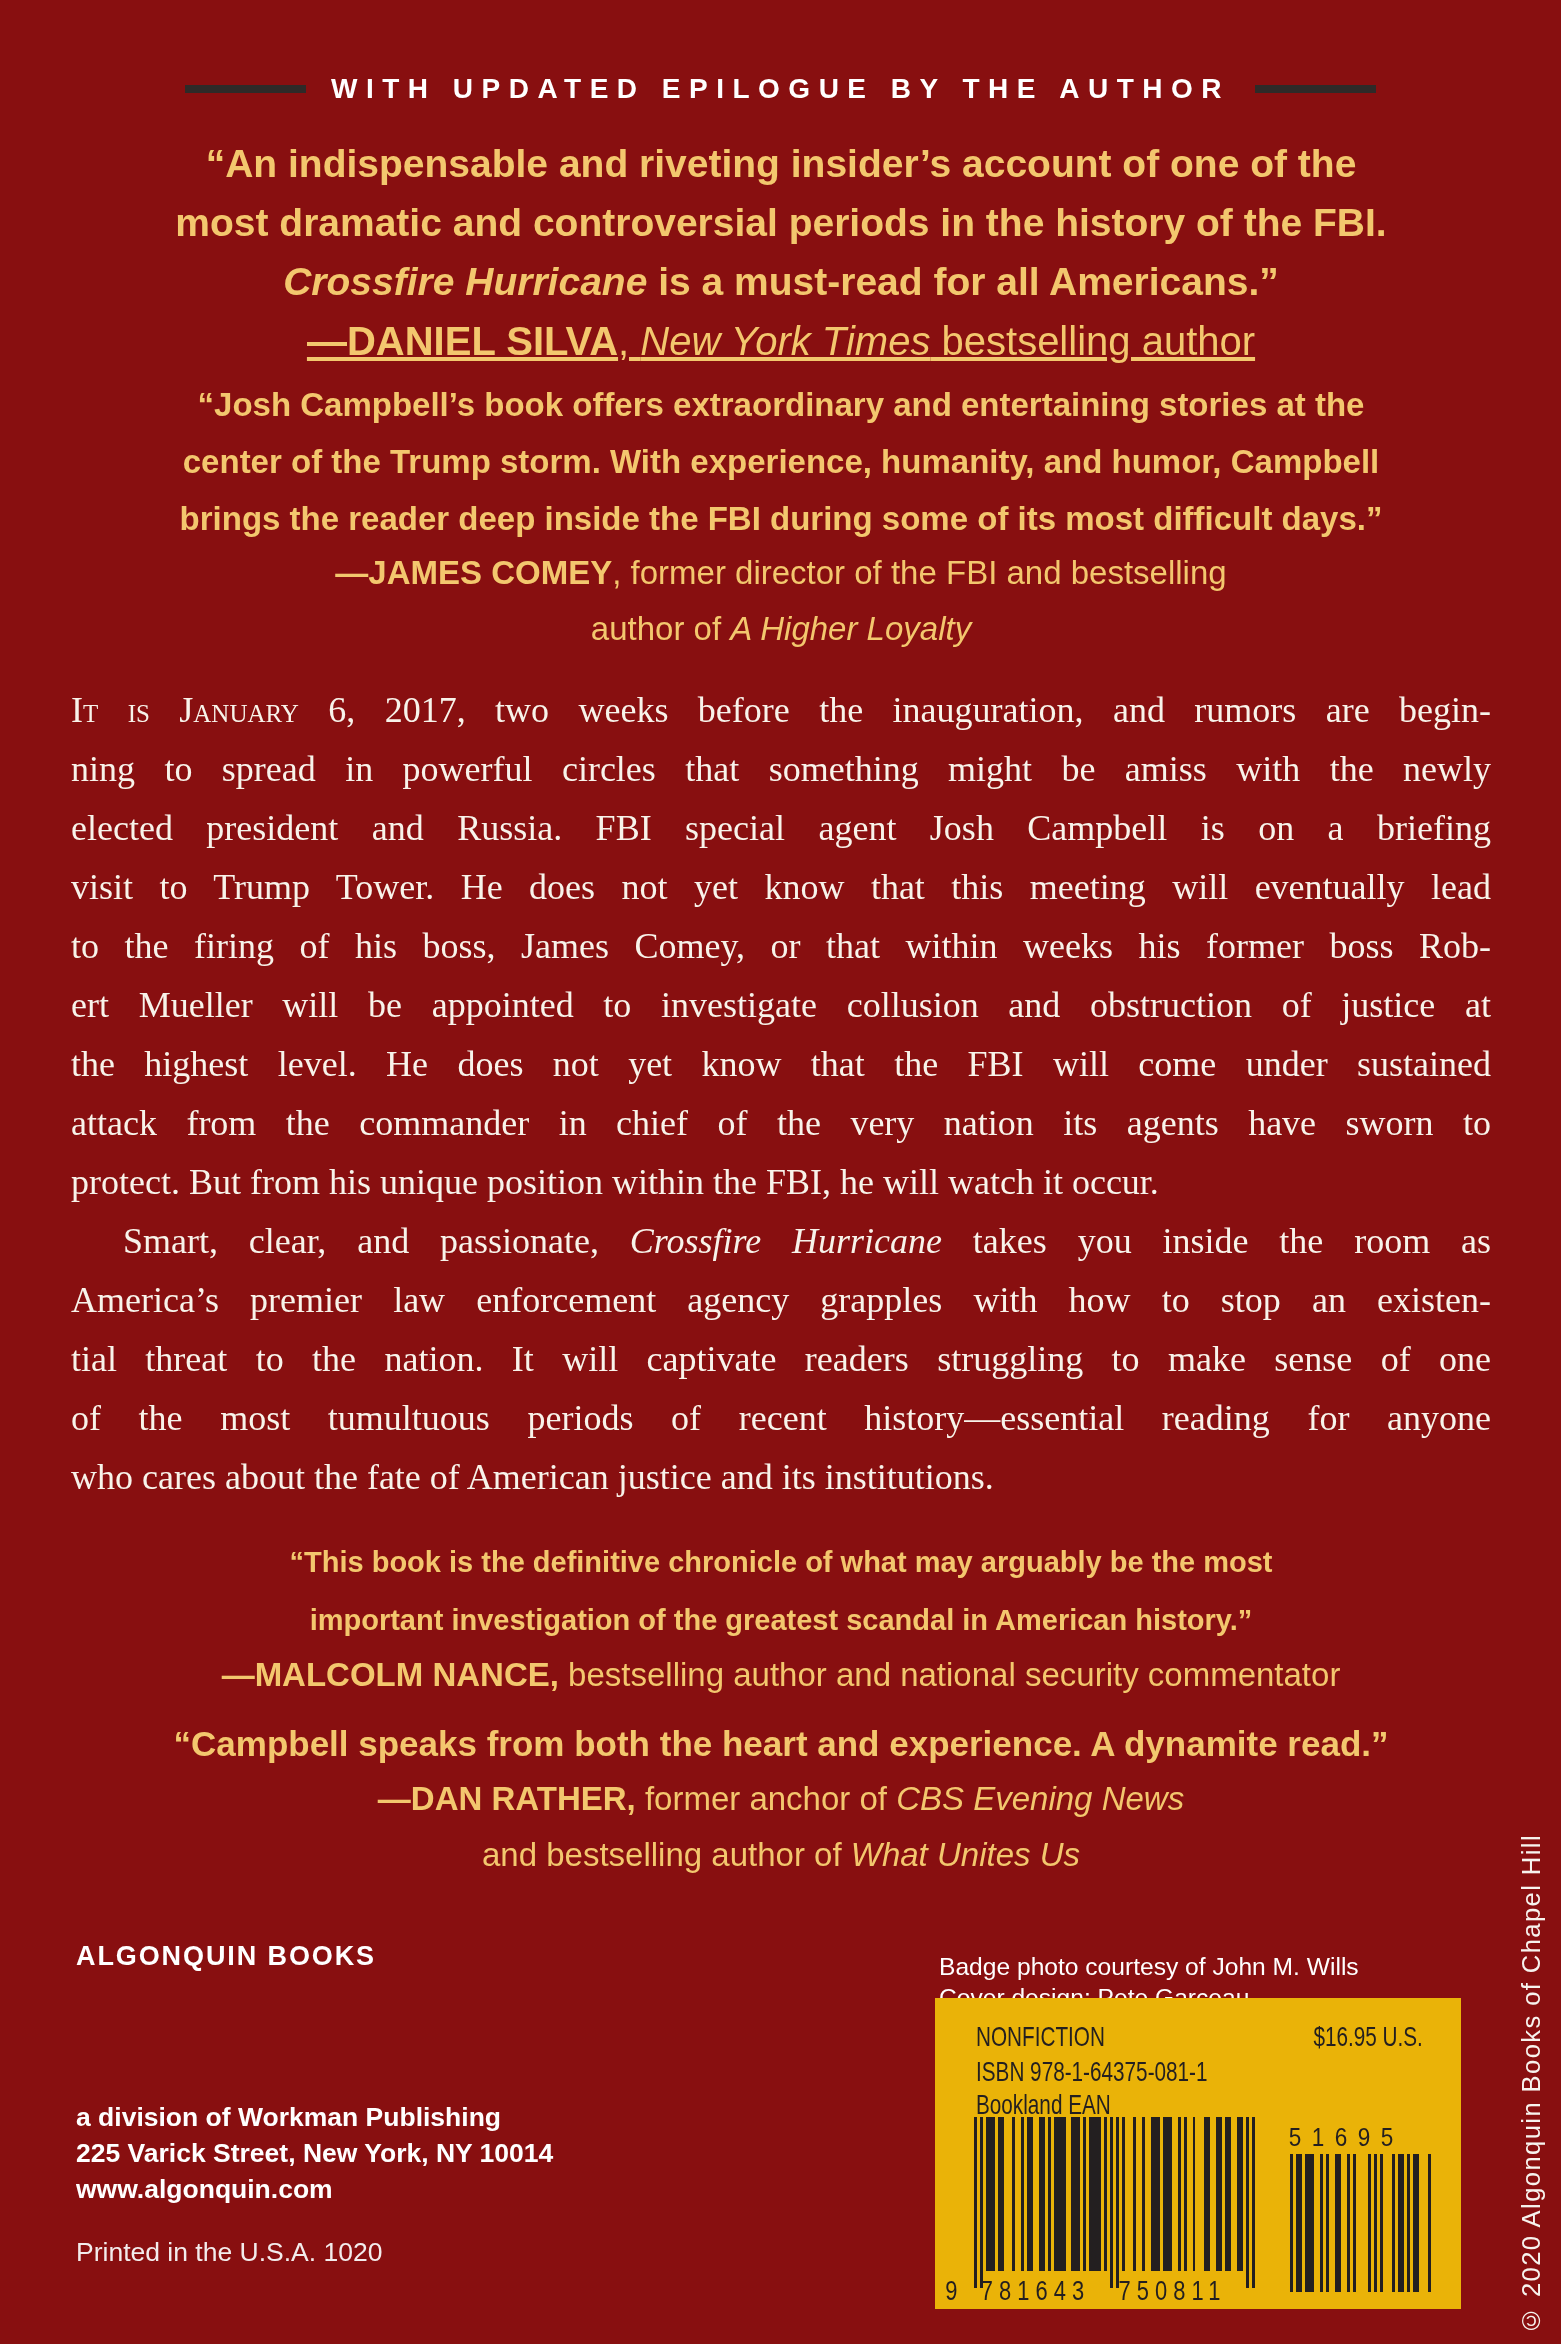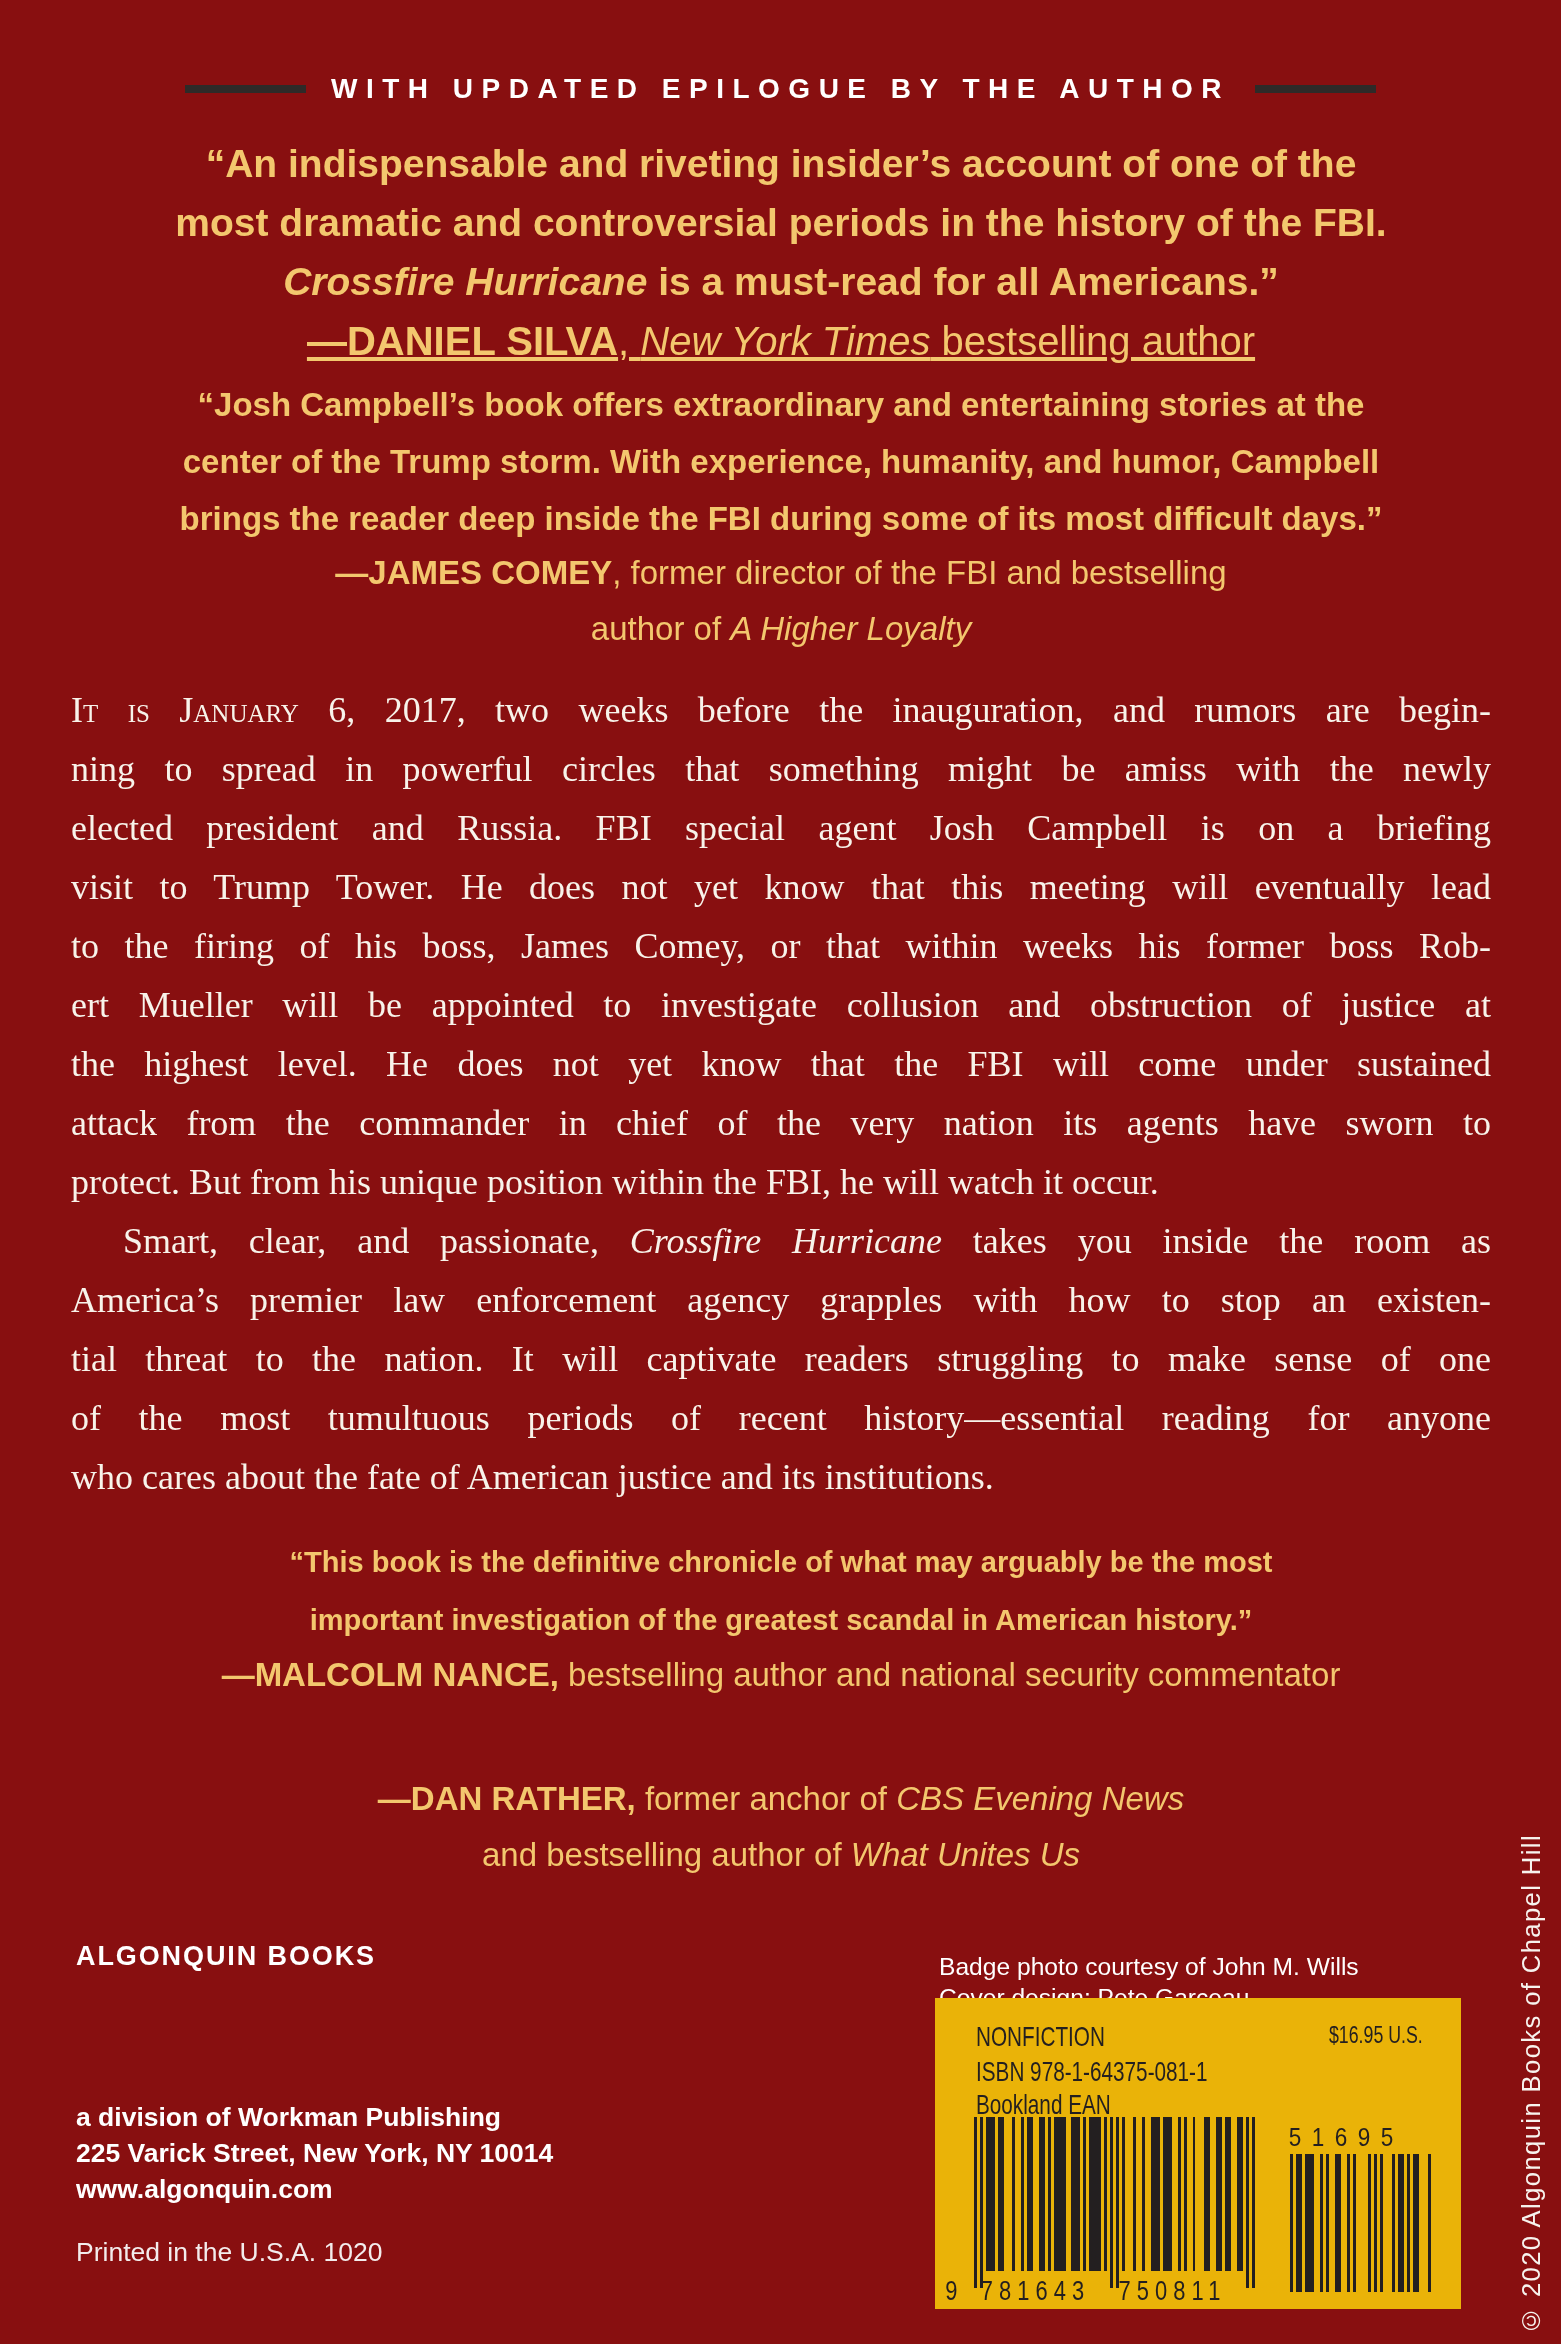--- a/index.html
+++ b/index.html
@@ -39,21 +39,21 @@
   .bodytext .tline.ind{text-indent:52px;}
   .sc{font-variant:small-caps;}
   
   .credits{position:absolute;left:939px;top:1932px;color:#FFFFFF;font-size:24.6px;line-height:31px;margin-top:19px;}
   .credits .tline{text-align:left;}
   
   .bcbox{position:absolute;left:935px;top:1998px;width:526px;height:311px;background:#eab308;color:#231F20;}
   .bcbox .cond{display:inline-block;transform:scaleX(.74);transform-origin:0 50%;white-space:nowrap;}
   .bcbox .cond.right{transform-origin:100% 50%;}
   .bx-cat{position:absolute;left:41px;top:23px;font-size:28px;}
-  .bx-price{position:absolute;right:38px;top:23px;font-size:24px;text-align:right;}
+  .bx-price{position:absolute;right:38px;top:23px;font-size:28px;text-align:right;}
   .bx-isbn{position:absolute;left:41px;top:58px;font-size:28px;}
   .bx-ean{position:absolute;left:41px;top:91px;font-size:28px;}
   .barcode{position:absolute;display:flex;align-items:flex-start;}
   .barcode .mod{height:154px;}
   .barcode .mod.on{background:#231F20;}
   .bc-main{left:39px;top:119px;width:280px;}
   .bc-main .mod{width:3px;}
   .bc-main .mod.on.tall{height:171px;}
   .bc-digits{
     position:absolute;left:-31px;right:14px;top:158px;
@@ -127,20 +127,23 @@
     </div>
 
   <div class="goldblock q-nance">
       <div class="tline"><span>“This book is the definitive chronicle of what may arguably be the most</span></div>
       <div class="tline"><span>important investigation of the greatest scandal in American history.”</span></div>
     </div>
   <div class="goldblock attr attr-nance">
       <div class="tline"><span class="b">—MALCOLM NANCE,</span><span> bestselling author and national security commentator</span></div>
     </div>
 
+  <div class="goldblock q-rather">
+      <div class="tline"><span>“Campbell speaks from both the heart and experience. A dynamite read.”</span></div>
+    </div>
   <div class="goldblock attr attr-rather">
       <div class="tline"><span class="b">—DAN RATHER,</span><span> former anchor of </span><span class="i">CBS Evening News</span></div>
       <div class="tline"><span>and bestselling author of </span><span class="i">What Unites Us</span></div>
     </div>
 
   <div class="credits">
       <div class="tline"><span>Badge photo courtesy of John M. Wills</span></div>
       <div class="tline"><span>Cover design: Pete Garceau</span></div>
     </div>
 

